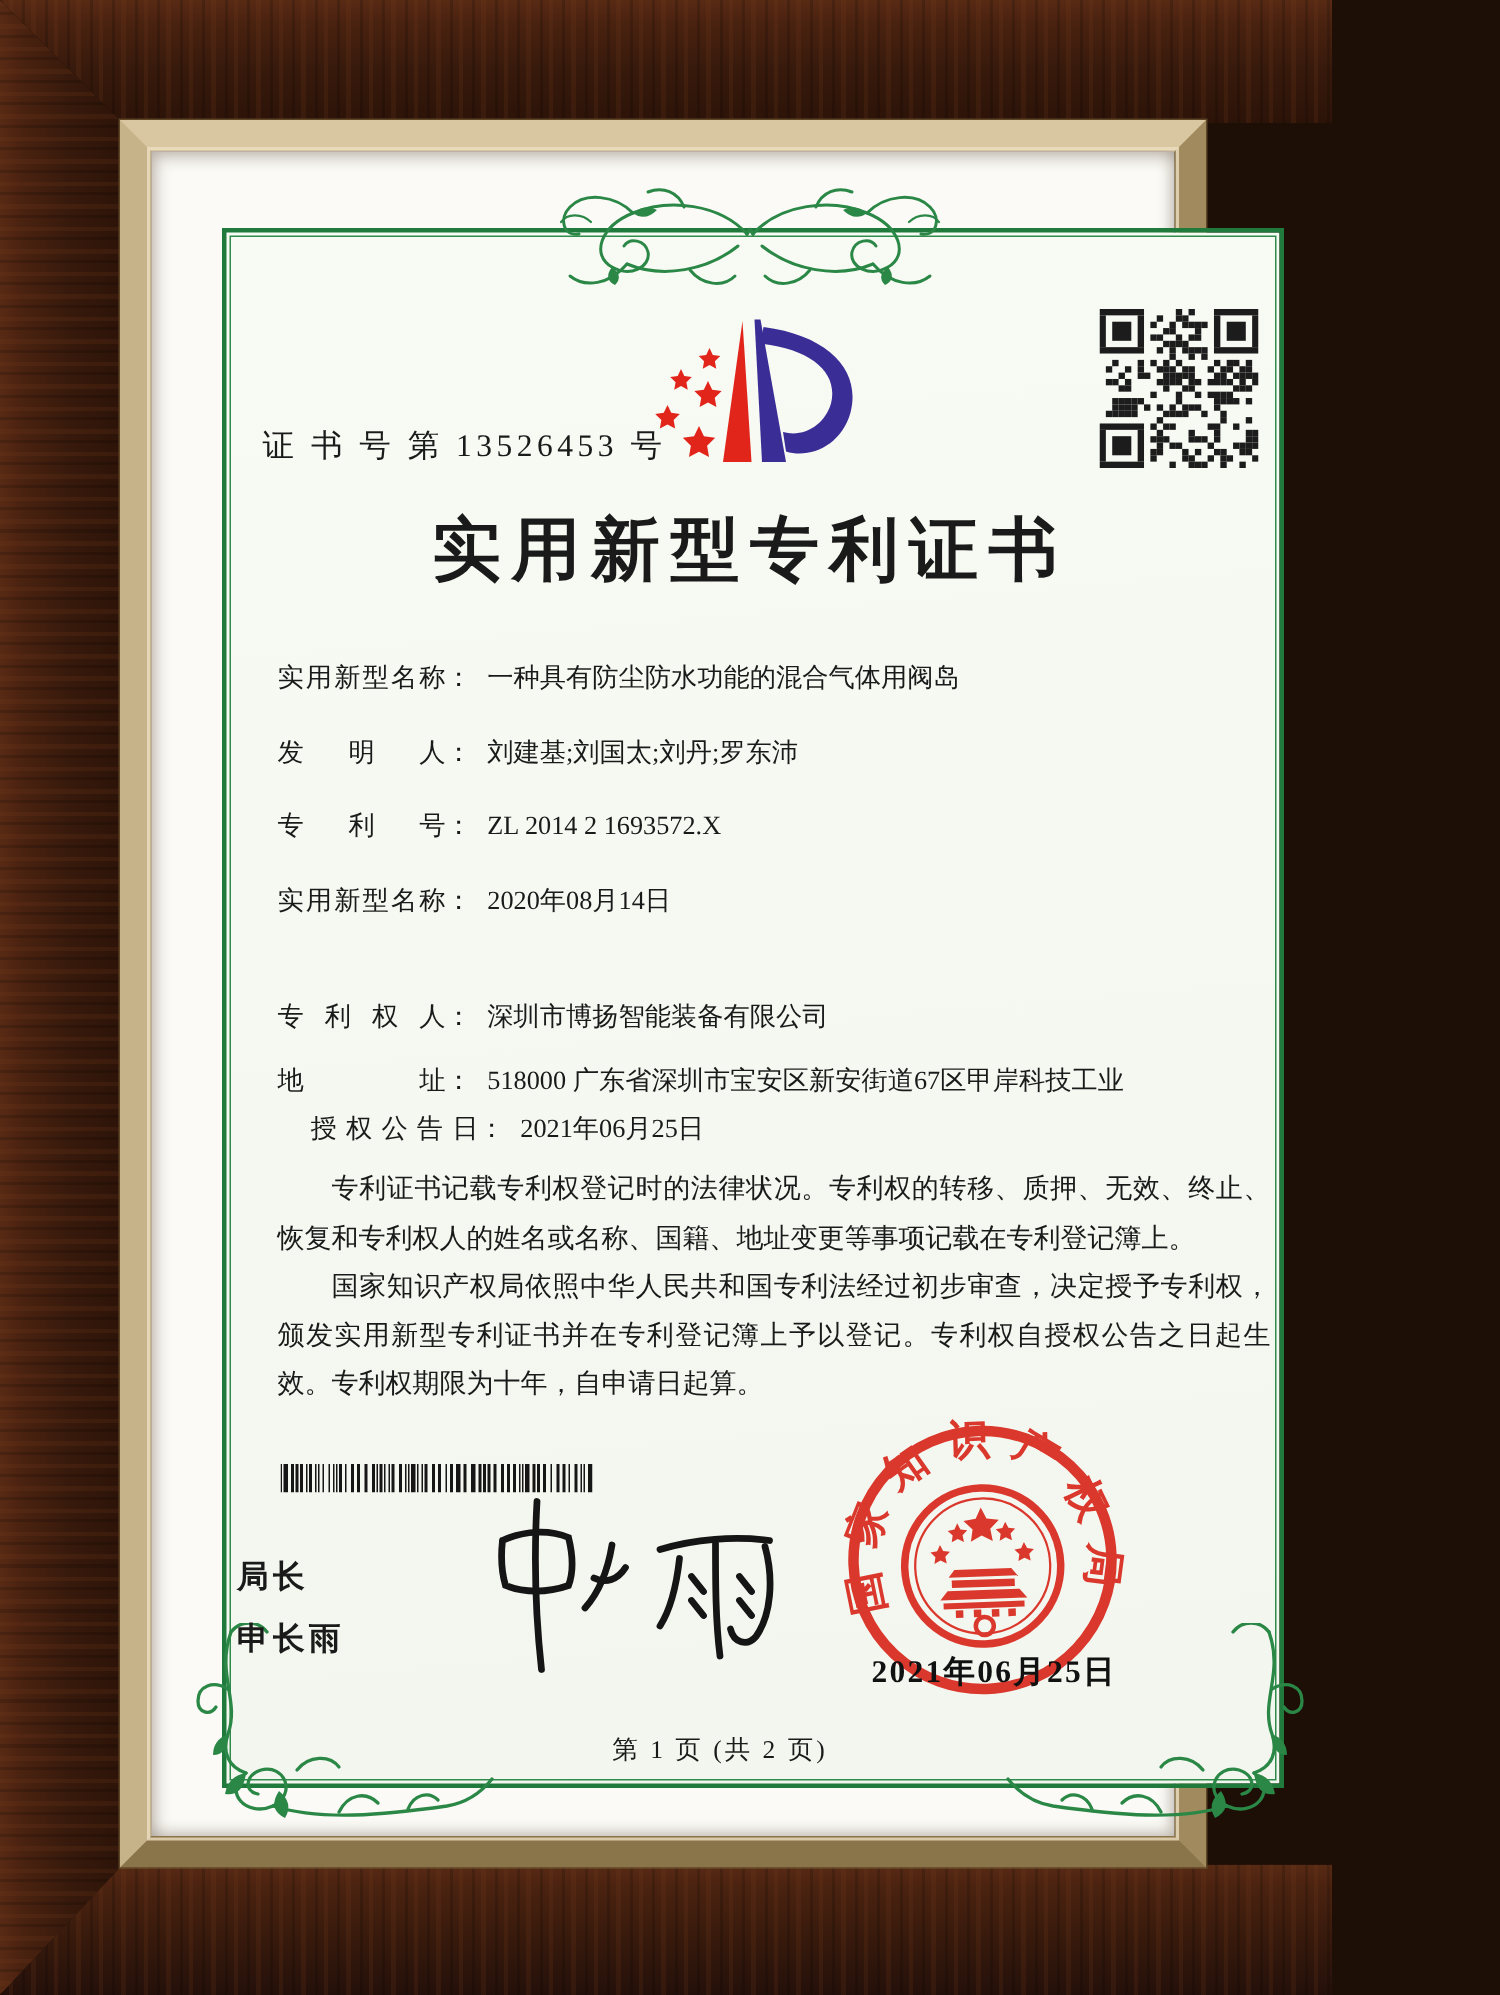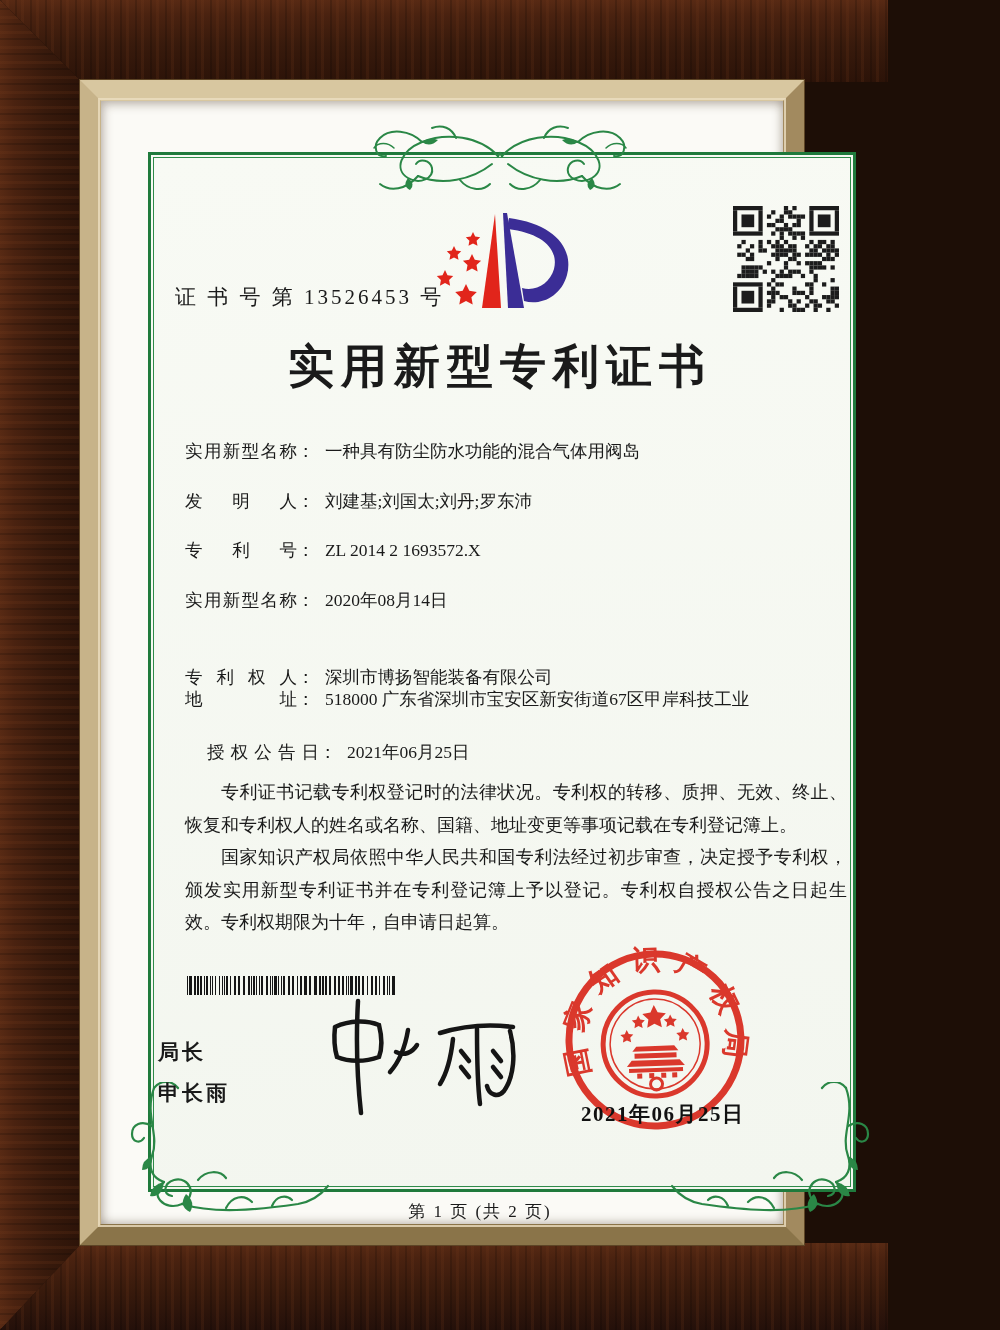--- a/index.html
+++ b/index.html
@@ -65,21 +65,21 @@
   .fvalue{display:inline-block;margin-left:6px;vertical-align:top;}
   .addr2{margin-left:130px;display:block;margin-top:9px;}
   .frow .grp2{position:absolute;left:305px;top:0;}
   .bodytext{left:185px;top:776px;width:662px;font-size:18px;line-height:32.5px;
     text-align:justify;}
   .bodytext p{margin:0;text-indent:2em;}
   .signer{left:158px;top:1031px;font-family:"Liberation Sans","DejaVu Sans",sans-serif;
     font-size:21px;font-weight:600;line-height:41px;letter-spacing:3px;}
   .seal-date{left:581px;top:1100px;font-size:21px;font-weight:600;letter-spacing:1.5px;
     color:#111;z-index:6;}
-  .footer{left:165px;top:1200px;width:630px;text-align:center;font-size:17px;
+  .footer{left:165px;top:1155px;width:630px;text-align:center;font-size:17px;
     letter-spacing:2px;}
   svg{display:block;}
 </style>
 </head>
 <body>
 
 <div class="scene">
 
   <div class="wood v left"></div>
   <div class="wood v right"></div>
@@ -385,21 +385,21 @@
     <span class="fvalue">ZL 2014 2 1693572.X</span>
   </div>
   <div class="abs frow" style="top:588px;">
     <span class="flabel">实用新型名称</span><span class="fcolon">：</span>
     <span class="fvalue">2020年08月14日</span>
   </div>
   <div class="abs frow" style="top:665px;">
     <span class="flabel">专利权人</span><span class="fcolon">：</span>
     <span class="fvalue">深圳市博扬智能装备有限公司</span>
   </div>
-  <div class="abs frow" style="top:687px;">
+  <div class="abs frow" style="top:708px;">
     <span class="flabel">地址</span><span class="fcolon">：</span>
     <span class="fvalue">518000 广东省深圳市宝安区新安街道67区甲岸科技工业</span>
   </div>
   <div class="abs frow" style="top:740px;margin-left:22px;">
     <span class="flabel">授权公告日</span><span class="fcolon">：</span>
     <span class="fvalue">2021年06月25日</span>
   </div>
 
   <div class="abs bodytext">
     <p>专利证书记载专利权登记时的法律状况。专利权的转移、质押、无效、终止、恢复和专利权人的姓名或名称、国籍、地址变更等事项记载在专利登记簿上。</p>

